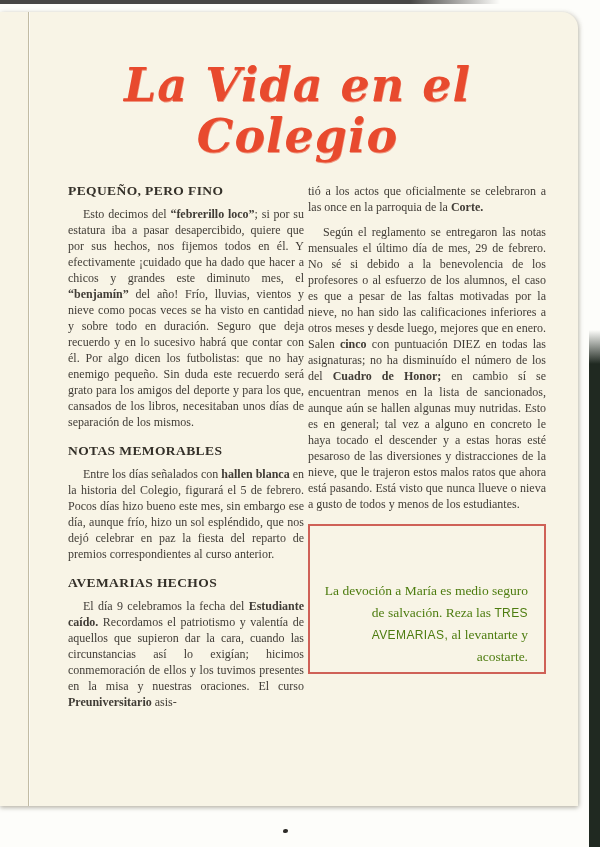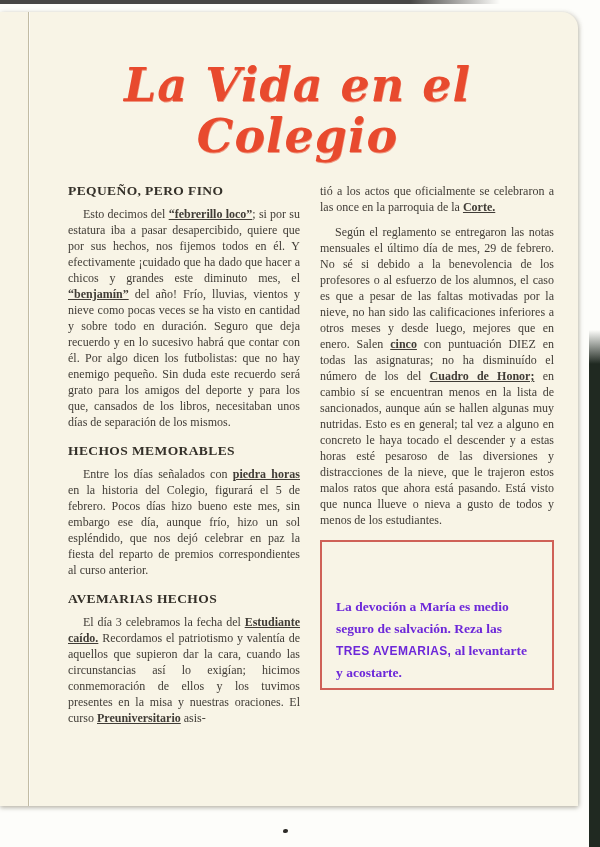--- a/index.html
+++ b/index.html
@@ -38,53 +38,53 @@
     margin: 0; padding: 48px 13px 0 30px;
     text-align: center;
     font-family: "DejaVu Serif", serif;
     font-style: italic; font-weight: bold;
     font-size: 46px; line-height: 1.1;
     color: #e84a2e;
     letter-spacing: 1px;
     text-shadow: 0.5px 0.5px 0 rgba(232,74,46,0.55);
   }
   .columns {
-    display: flex; gap: 20px;
+    display: flex; gap: 4px;
     padding: 22px 24px 0 68px;
   }
   .col { color: #403c36; }
   .col-left  { width: 236px; }
   .col-right { width: 238px; }
   .heading {
     font-size: 13.5px; font-weight: bold;
     letter-spacing: 0.4px;
     color: #343029;
     margin: 13px 0 7px 0;
   }
   .heading.first { margin-top: 0; }
   .para {
     font-size: 12px; line-height: 16px;
     text-align: justify;
     margin: 0 0 9px 0;
     text-indent: 15px;
   }
   .para.noindent { text-indent: 0; }
-  .para .b { font-weight: bold; text-decoration: underline; }
+  .para .b { font-weight: bold; }
   .note-box {
     margin-top: 12px;
     border: 2px solid #cf6157;
     height: 150px;
     padding: 54px 16px 0 14px;
   }
   .note-text {
     margin: 0;
-    font-weight: bold;
+    font-weight: normal;
     font-size: 13.5px; line-height: 22px;
-    color: #6d28d9;
-    text-align: left; text-indent: 0;
+    color: #4d7c0f;
+    text-align: right; text-indent: 0;
   }
   .note-text .narrow {
     font-family: "Liberation Sans", sans-serif;
     font-size: 12px; letter-spacing: 0.4px;
   }
 </style>
 </head>
 <body>
 
 <div class="scan-top-line"></div>
@@ -93,25 +93,25 @@
   <div class="fold-line"></div>
 
   <h1 class="page-title">La Vida en el Colegio</h1>
 
   <div class="columns">
 
     <div class="col col-left">
       <h2 class="heading first">PEQUEÑO, PERO FINO</h2>
       <p class="para"><span>Esto decimos del </span><span class="b">“febrerillo loco”</span><span>; si por su estatura iba a pasar desapercibido, quiere que por sus hechos, nos fijemos todos en él. Y efectivamente ¡cuidado que ha dado que hacer a chicos y grandes este diminuto mes, el </span><span class="b">“benjamín”</span><span> del año! Frío, lluvias, vientos y nieve como pocas veces se ha visto en cantidad y sobre todo en duración. Seguro que deja recuerdo y en lo sucesivo habrá que contar con él. Por algo dicen los futbolistas: que no hay enemigo pequeño. Sin duda este recuerdo será grato para los amigos del deporte y para los que, cansados de los libros, necesitaban unos días de separación de los mismos.</span></p>
 
-      <h2 class="heading">HECHOS MEMORABLES</h2>
-      <p class="para"><span>Entre los días señalados con </span><span class="b">piedra horas</span><span> en la historia del Colegio, figurará el 5 de febrero. Pocos días hizo bueno este mes, sin embargo ese día, aunque frío, hizo un sol espléndido, que nos dejó celebrar en paz la fiesta del reparto de premios correspondientes al curso anterior.</span></p>
+      <h2 class="heading">NOTAS MEMORABLES</h2>
+      <p class="para"><span>Entre los días señalados con </span><span class="b">hallen blanca</span><span> en la historia del Colegio, figurará el 5 de febrero. Pocos días hizo bueno este mes, sin embargo ese día, aunque frío, hizo un sol espléndido, que nos dejó celebrar en paz la fiesta del reparto de premios correspondientes al curso anterior.</span></p>
 
       <h2 class="heading">AVEMARIAS HECHOS</h2>
-      <p class="para"><span>El día 3 celebramos la fecha del </span><span class="b">Estudiante caído.</span><span> Recordamos el patriotismo y valentía de aquellos que supieron dar la cara, cuando las circunstancias así lo exigían; hicimos conmemoración de ellos y los tuvimos presentes en la misa y nuestras oraciones. El curso </span><span class="b">Preuniversitario</span><span> asis-</span></p>
+      <p class="para"><span>El día 9 celebramos la fecha del </span><span class="b">Estudiante caído.</span><span> Recordamos el patriotismo y valentía de aquellos que supieron dar la cara, cuando las circunstancias así lo exigían; hicimos conmemoración de ellos y los tuvimos presentes en la misa y nuestras oraciones. El curso </span><span class="b">Preuniversitario</span><span> asis-</span></p>
     </div>
 
     <div class="col col-right">
       <p class="para noindent"><span>tió a los actos que oficialmente se celebraron a las once en la parroquia de la </span><span class="b">Corte.</span></p>
 
       <p class="para"><span>Según el reglamento se entregaron las notas mensuales el último día de mes, 29 de febrero. No sé si debido a la benevolencia de los profesores o al esfuerzo de los alumnos, el caso es que a pesar de las faltas motivadas por la nieve, no han sido las calificaciones inferiores a otros meses y desde luego, mejores que en enero. Salen </span><span class="b">cinco</span><span> con puntuación DIEZ en todas las asignaturas; no ha disminuído el número de los del </span><span class="b">Cuadro de Honor;</span><span> en cambio sí se encuentran menos en la lista de sancionados, aunque aún se hallen algunas muy nutridas. Esto es en general; tal vez a alguno en concreto le haya tocado el descender y a estas horas esté pesaroso de las diversiones y distracciones de la nieve, que le trajeron estos malos ratos que ahora está pasando. Está visto que nunca llueve o nieva a gusto de todos y menos de los estudiantes.</span></p>
 
       <div class="note-box">
         <p class="note-text"><span>La devoción a María es medio seguro de salvación. Reza las </span><span class="narrow">TRES AVEMARIAS,</span><span> al levantarte y acostarte.</span></p>
       </div>

